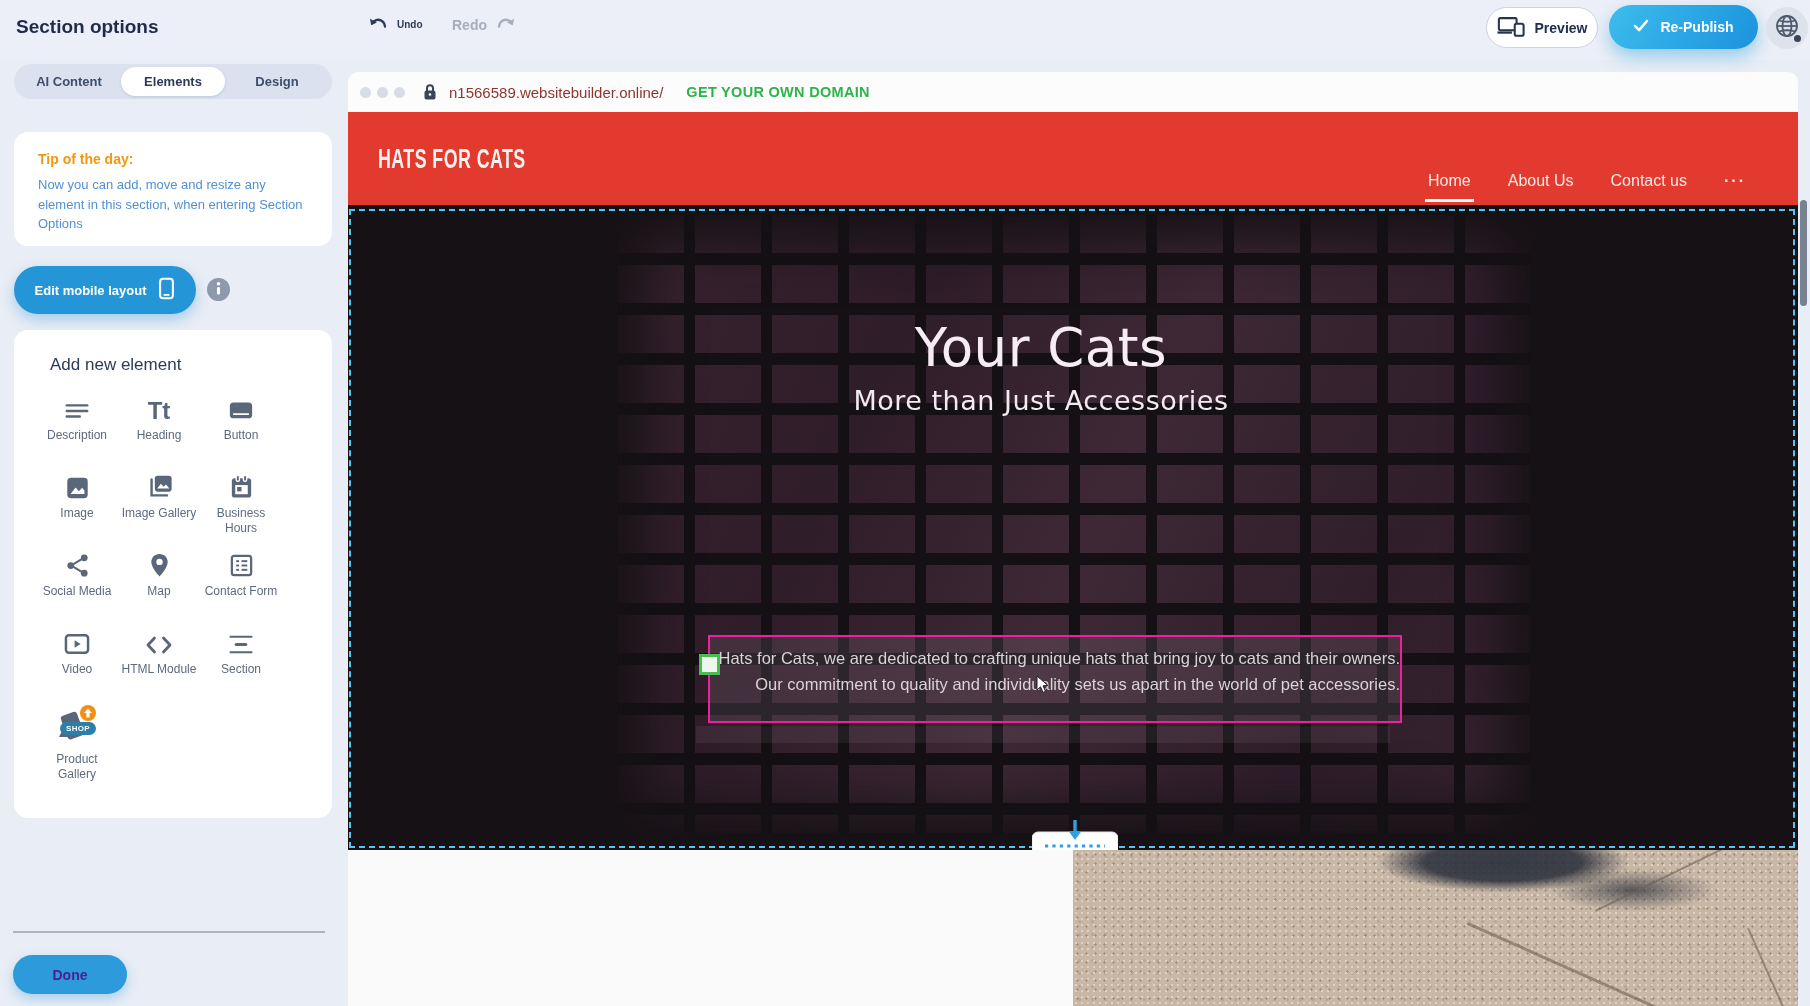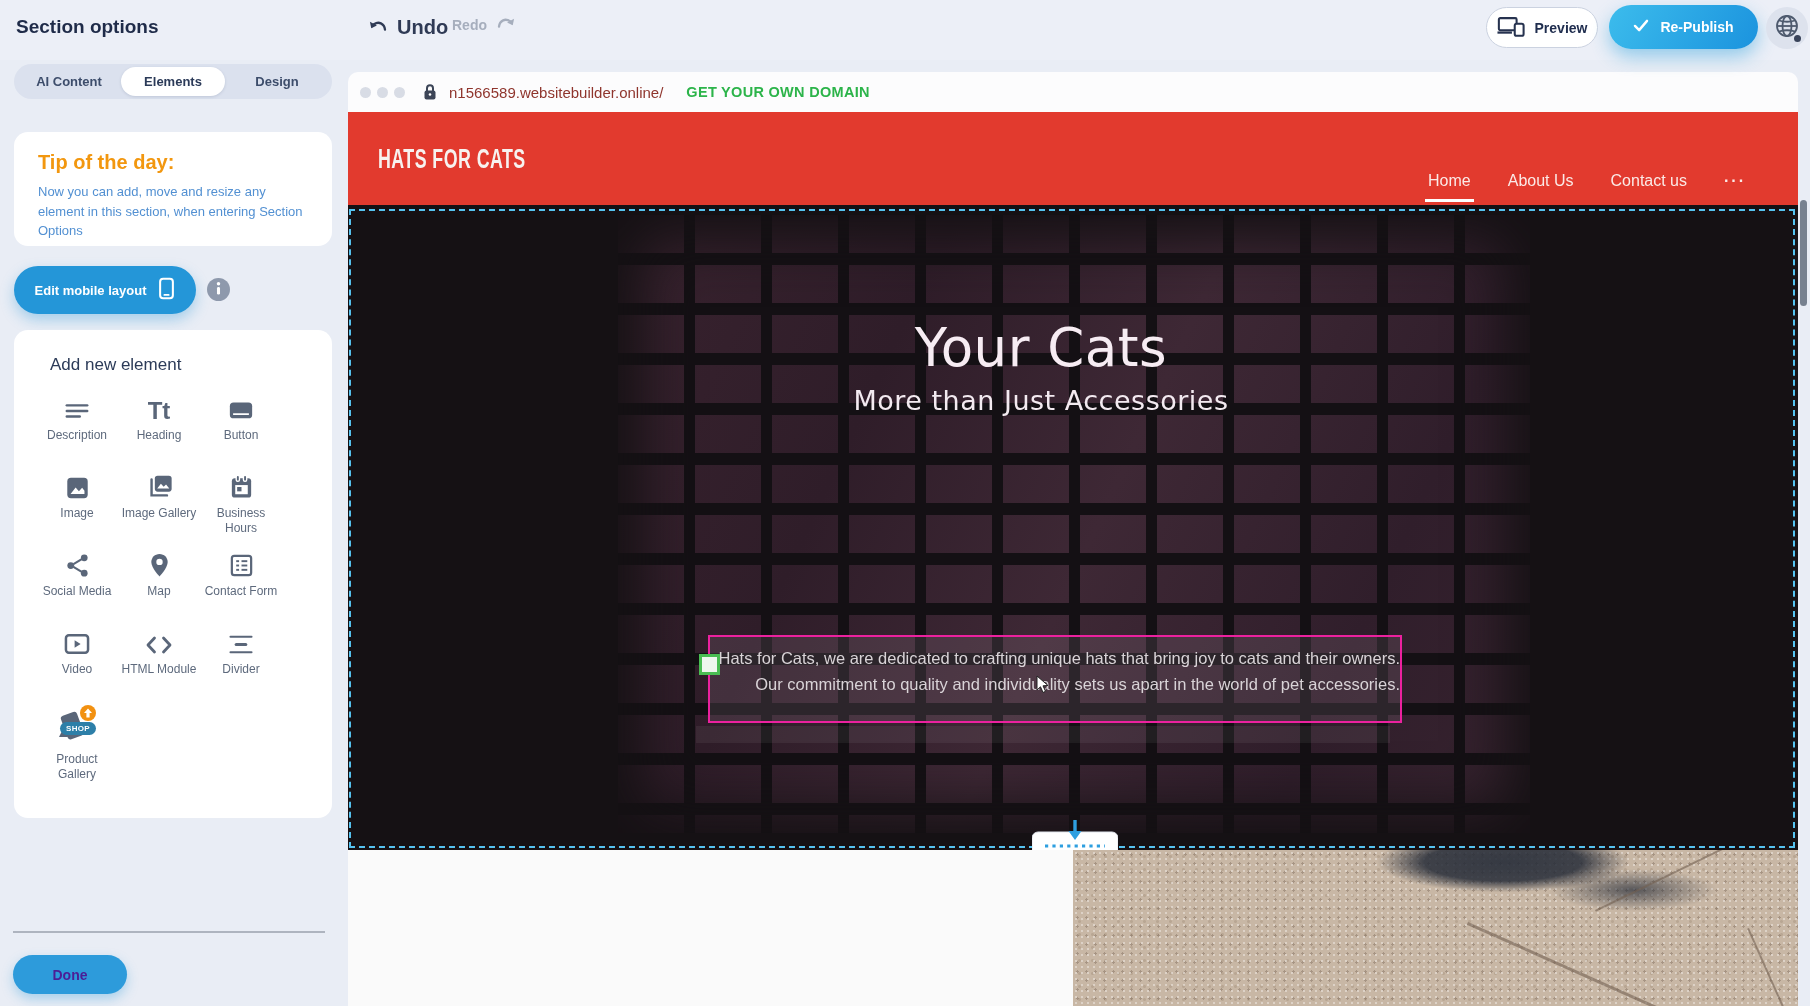--- a/index.html
+++ b/index.html
@@ -2,34 +2,34 @@
 <html><head>
 <meta charset="utf-8">
 <style>
   * { box-sizing: border-box; margin: 0; padding: 0; }
   html,body { width:1810px; height:1006px; overflow:hidden; }
   body { font-family:"Liberation Sans", sans-serif; background:#e9edf5; position:relative; }
 
   
   .topbar { position:absolute; left:0; top:0; width:1810px; height:60px; background:#eceff7; z-index:30; }
   .page-title { position:absolute; left:16px; top:16px; font-size:19px; font-weight:700; color:#1f2b49; }
-  .undo-btn { position:absolute; left:368px; top:16px; display:flex; gap:8px; align-items:center; font-size:20px; font-weight:700; color:#2f3a55; cursor:pointer; }
+  .undo-btn { position:absolute; left:368px; top:16px; display:flex; gap:8px; align-items:center; font-size:10px; font-weight:700; color:#2f3a55; cursor:pointer; }
   .redo-btn { position:absolute; left:452px; top:16px; display:flex; gap:8px; align-items:center; font-size:14px; font-weight:700; color:#a6aebd; cursor:pointer; }
   .preview-btn { position:absolute; left:1486px; top:7px; width:112px; height:41px; border-radius:22px; background:#fff; border:1.5px solid #cbd2e0; display:flex; align-items:center; justify-content:center; gap:10px; font-size:14px; font-weight:700; color:#202e4f; cursor:pointer; }
   .republish-btn { position:absolute; left:1609px; top:5px; width:149px; height:44px; border:none; border-radius:24px; background:linear-gradient(120deg,#3cbcec,#1b93de); display:flex; align-items:center; justify-content:center; gap:11px; font-size:14px; font-weight:700; color:#fff; box-shadow:0 8px 18px rgba(41,160,220,.45); cursor:pointer; }
   .globe-btn { position:absolute; left:1766px; top:7px; width:42px; height:42px; border-radius:50%; background:#dde2ed; display:flex; align-items:center; justify-content:center; cursor:pointer; }
   .badge-dot { position:absolute; right:7px; bottom:7px; width:7px; height:7px; border-radius:50%; background:#39435a; }
 
   
   .sidebar { position:absolute; left:0; top:60px; width:348px; height:946px; background:#e9edf5; z-index:20; }
   .tabs { position:absolute; left:14px; top:4px; width:318px; height:35px; background:#dbe1ee; border-radius:18px; display:flex; padding:3px; }
   .tab { flex:1; display:flex; align-items:center; justify-content:center; font-size:13px; font-weight:700; color:#3d4d6b; border-radius:15px; cursor:pointer; }
   .tab.active { background:#fff; color:#2b3a58; box-shadow:0 1px 3px rgba(40,60,100,.15); }
   .tip-card { position:absolute; left:14px; top:72px; width:318px; height:114px; background:#fff; border-radius:14px; }
-  .tip-title { margin:19px 0 0 24px; color:#f2970f; font-size:20px; font-weight:700; }
+  .tip-title { margin:19px 0 0 24px; color:#f2970f; font-size:14px; font-weight:700; }
   .tip-body { margin:8px 24px 0 24px; width:272px; color:#5290d2; font-size:13px; line-height:1.5; }
   .edit-btn { position:absolute; left:14px; top:206px; width:182px; height:48px; border:none; border-radius:26px; background:#2496d8; color:#fff; font-size:13px; font-weight:700; display:flex; align-items:center; justify-content:center; gap:12px; box-shadow:0 6px 14px rgba(36,150,216,.35); cursor:pointer; }
   .info-btn { position:absolute; left:207px; top:218px; width:23px; height:23px; border-radius:50%; background:#8e99ac; display:flex; align-items:center; justify-content:center; cursor:pointer; }
   .add-card { position:absolute; left:14px; top:270px; width:318px; height:488px; background:#fff; border-radius:14px; overflow:hidden; }
   .add-title { padding:25px 0 0 36px; font-size:17px; color:#2c3b58; }
   .el-grid { margin:16px 0 0 22px; display:grid; grid-template-columns:repeat(3,82px); grid-auto-rows:78px; }
   .el-cell { text-align:center; cursor:pointer; }
   .el-ic { height:32px; display:flex; align-items:flex-end; justify-content:center; position:relative; }
   .el-lb { margin-top:5px; font-size:12px; line-height:1.25; color:#5e6a7d; }
   .tt-glyph { font-size:24px; font-weight:700; color:#5a6679; line-height:1; }
@@ -320,21 +320,21 @@
       <div class="el-cell">
         <div class="el-ic">
           <svg width="28" height="25" viewBox="0 0 28 26">
               <g stroke="#5a6679" stroke-linecap="round">
                 <line x1="3" y1="5" x2="25" y2="5" stroke-width="2"></line>
                 <line x1="9" y1="13" x2="19" y2="13" stroke-width="3.2"></line>
                 <line x1="3" y1="21" x2="25" y2="21" stroke-width="2"></line>
               </g>
             </svg>
         </div>
-        <div class="el-lb">Divider</div>
+        <div class="el-lb">Section</div>
       </div>
 
       <div class="el-cell">
         <div class="el-ic" style="height:44px;">
           <svg width="52" height="44" viewBox="0 0 52 44">
               <g transform="rotate(-20 22 26)">
                 <rect x="14" y="10" width="17" height="25" rx="3" fill="#5a6679"></rect>
                 <path d="M16.5 29 l4.5-6 3 3.5 3-3 3.5 4.5 v2 h-14 z" fill="#fff" opacity=".9"></path>
               </g>
               <path d="M8 34 L13 24 L17 34 Z" fill="#5a6679"></path>

